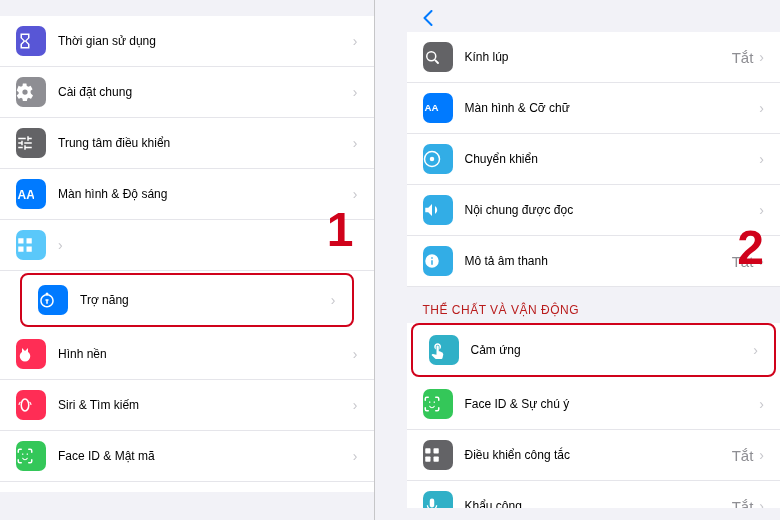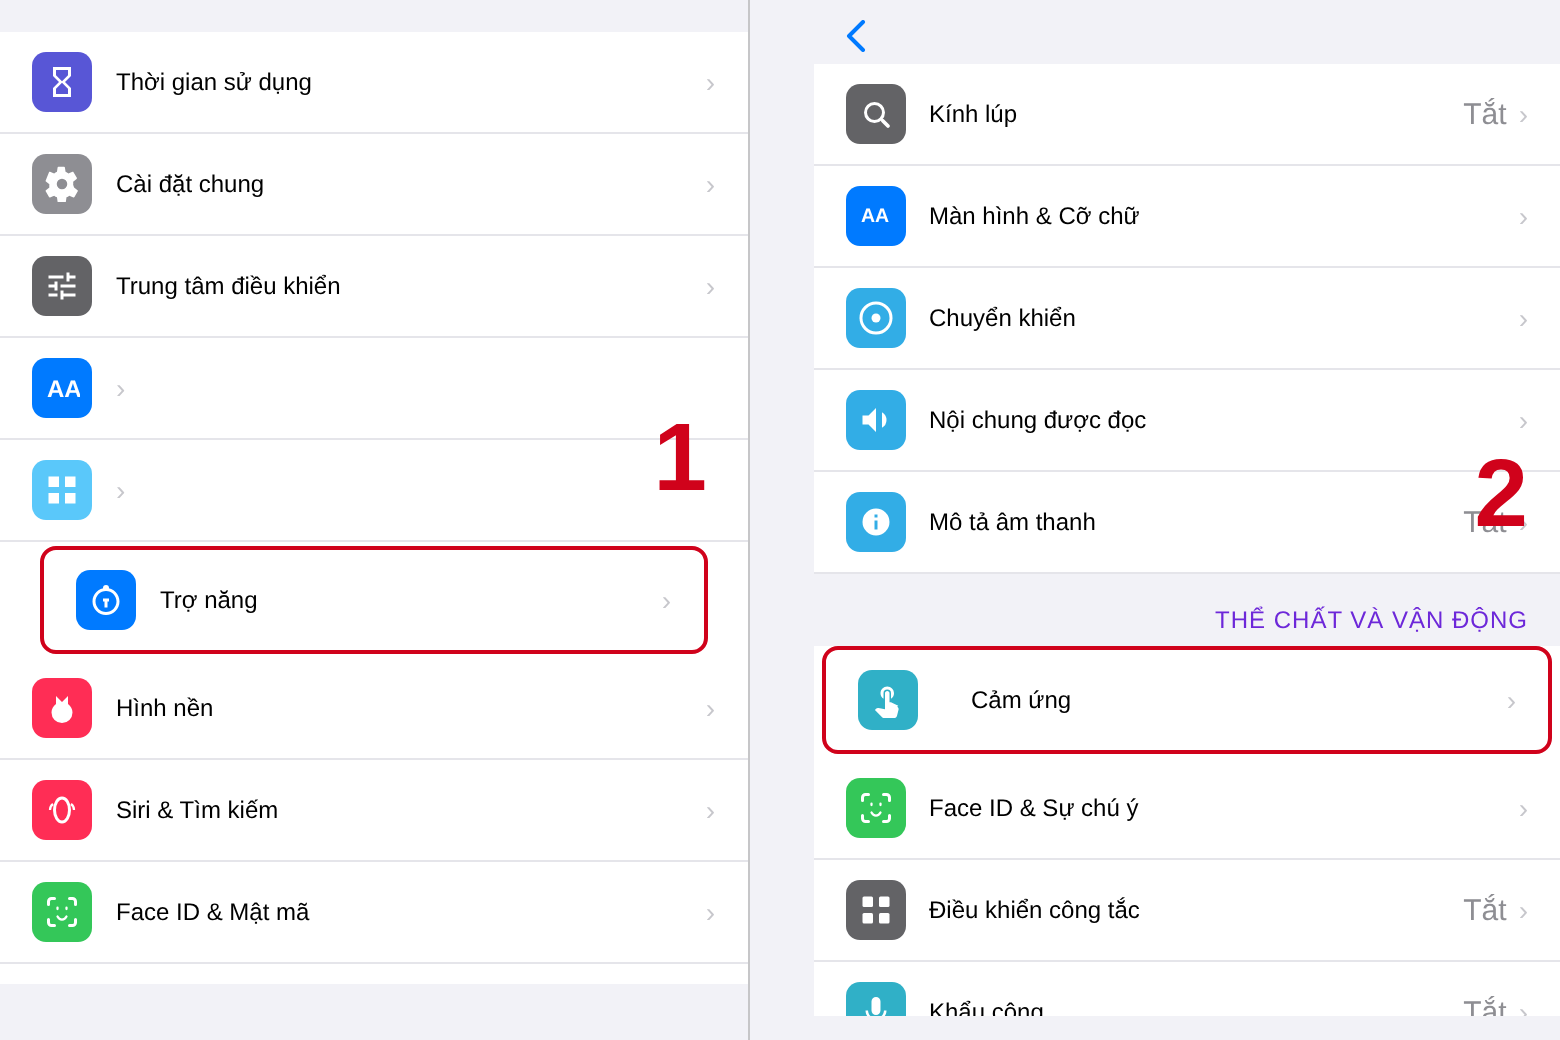--- a/index.html
+++ b/index.html
@@ -61,29 +61,28 @@
       background: #fff;
       border: 2px solid #d0021b;
       border-radius: 8px;
       margin: 2px 20px;
     }
     .settings-item.touch-highlighted {
       background: #fff;
       border: 2px solid #d0021b;
       border-radius: 8px;
       margin: 2px 4px;
-      gap: 15px;
     }
     .item-icon {
       width: 30px;
       height: 30px;
       border-radius: 7px;
       display: flex;
       align-items: center;
-      justify-content: center;
+      justify-content: flex-start;
       margin-right: 12px;
       flex-shrink: 0;
     }
     .item-icon svg { width: 18px; height: 18px; }
     .item-label {
       flex: 1;
       font-size: 12px;
       color: #000;
     }
     .item-value {
@@ -93,25 +92,24 @@
       text-align: center;
     }
     .chevron {
       color: #c7c7cc;
       font-size: 14px;
     }
     .section-header {
       padding: 16px 16px 4px;
       font-size: 12px;
       font-weight: 500;
-      color: #6d28d9;
+      color: #b91c1c;
       letter-spacing: 0.5px;
       text-transform: uppercase;
       background: #f2f2f7;
-      text-align: right;
     }
     .number-badge {
       position: absolute;
       right: 16px;
       top: 50%;
       transform: translateY(-50%);
       font-size: 42px;
       font-weight: 700;
       color: #d0021b;
       line-height: 1;
@@ -175,20 +173,21 @@
     <span class="item-label">Trung tâm điều khiển</span>
 
     <span class="chevron">›</span>
   </div>
         <div class="settings-item">
     <div class="item-icon bg-blue">
             <svg viewBox="0 0 24 24" fill="white">
               <text x="2" y="18" font-size="16" font-weight="bold" font-family="Arial">AA</text>
             </svg>
           </div>
+    <span class="item-label">Màn hình &amp; Độ sáng</span>
 
     <span class="chevron">›</span>
   </div>
         <div class="settings-item">
     <div class="item-icon bg-indigo">
             <svg viewBox="0 0 24 24" fill="white">
               <path d="M3 3h7v7H3zm0 11h7v7H3zm11-11h7v7h-7zm0 11h7v7h-7z"></path>
             </svg>
           </div>
 

